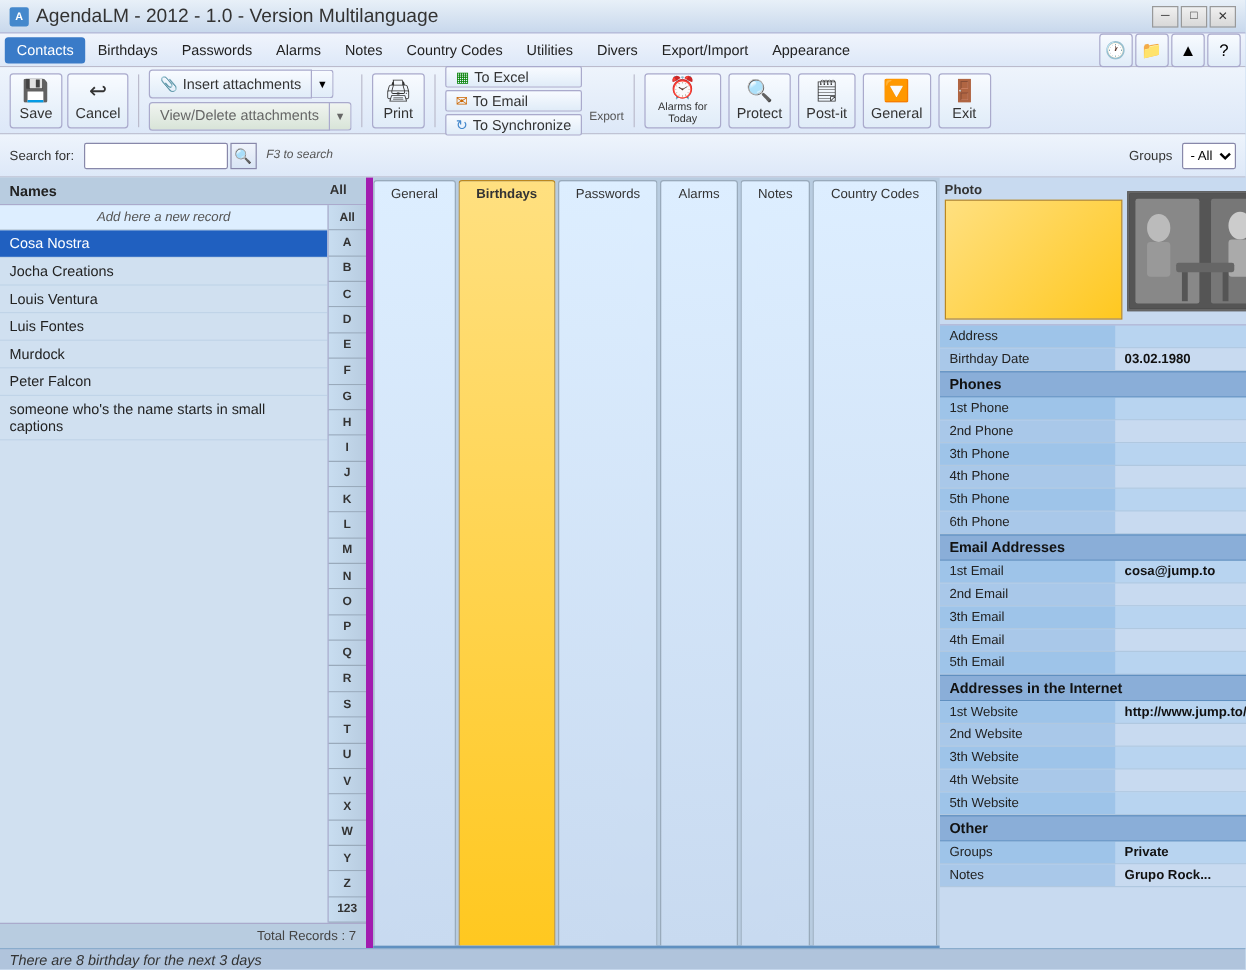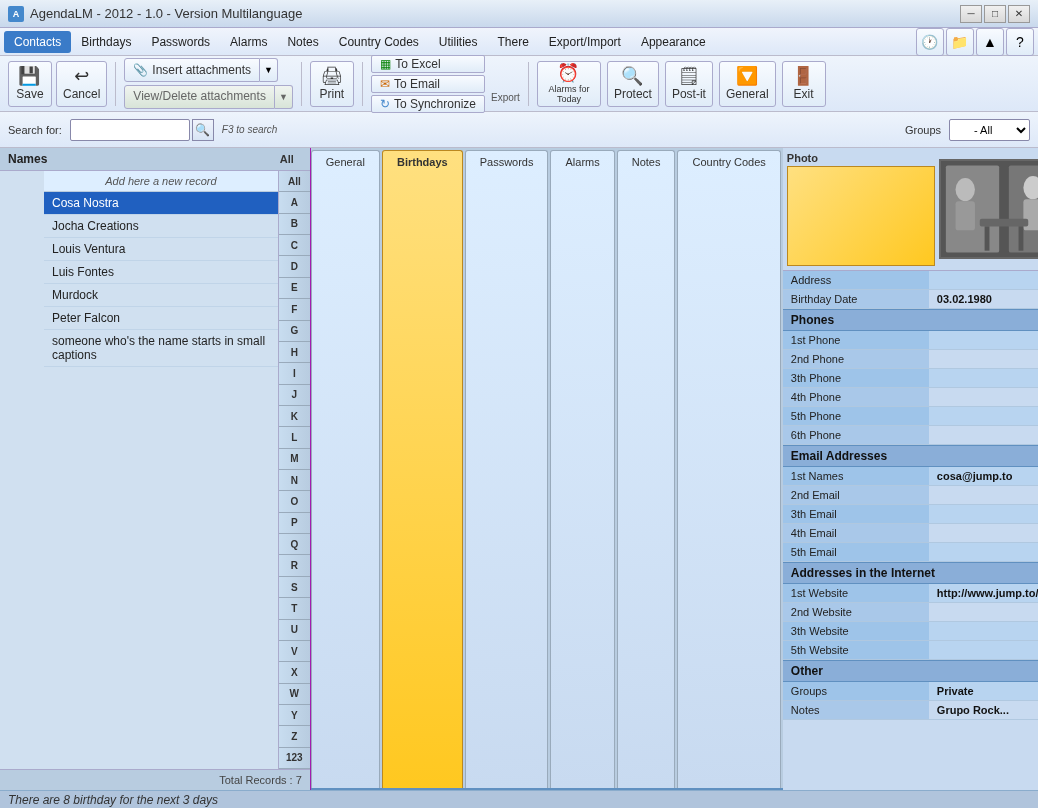--- a/index.html
+++ b/index.html
@@ -10,21 +10,21 @@
       background: linear-gradient(to bottom, #e8f0f8, #c8d8ec);
       height: 28px;
       display: flex;
       align-items: center;
       justify-content: space-between;
       padding: 0 8px;
       border-bottom: 1px solid #aac;
     }
     .title-bar-left { display: flex; align-items: center; gap: 6px; }
     .title-icon { width: 16px; height: 16px; background: #4488cc; border-radius: 2px; display: flex; align-items: center; justify-content: center; color: white; font-size: 9px; font-weight: bold; }
-    .title-text { font-size: 13px; color: #333; text-align: center; }
+    .title-text { font-size: 16px; color: #333; text-align: center; }
     .title-buttons { display: flex; gap: 2px; }
     .title-btn { width: 22px; height: 18px; border: 1px solid #999; background: linear-gradient(to bottom, #f0f0f0, #d8d8d8); cursor: pointer; display: flex; align-items: center; justify-content: center; font-size: 10px; color: #333; }
 
     
     .menu-bar {
       background: linear-gradient(to bottom, #f0f4fc, #dde8f8);
       height: 28px;
       display: flex;
       align-items: center;
       border-bottom: 1px solid #bbc;
@@ -78,34 +78,34 @@
     .search-input {
       width: 120px; height: 22px; border: 1px solid #88a; border-radius: 2px;
       padding: 2px 4px; background: white; font-size: 11px;
     }
     .search-btn {
       width: 22px; height: 22px; border: 1px solid #88a;
       background: linear-gradient(to bottom, #f0f4fc, #d8e4f4);
       cursor: pointer; display: flex; align-items: center; justify-content: center; font-size: 12px;
     }
     .groups-label { color: #333; font-size: 11px; }
-    .groups-select { height: 22px; border: 1px solid #88a; border-radius: 2px; background: white; font-size: 11px; padding: 0 20px; }
+    .groups-select { height: 22px; border: 1px solid #88a; border-radius: 2px; background: white; font-size: 11px; padding: 0 2px; }
     .f3-hint { color: #555; font-size: 10px; font-style: italic; }
 
     
     .main-content { display: flex; height: calc(808px - 28px - 28px - 56px - 36px - 18px); }
 
     
-    .left-panel { width: 520px; display: flex; flex-direction: column; background: #d0e0f0; border-right: 1px solid #a21caf; }
+    .left-panel { width: 520px; display: flex; flex-direction: column; background: #d0e0f0; border-right: 6px solid #a21caf; }
     .left-header { display: flex; align-items: center; background: #b8cce0; padding: 4px 8px; border-bottom: 1px solid #aac; }
     .left-header-title { flex: 1; font-weight: bold; color: #222; font-size: 12px; }
     .left-header-all { width: 30px; text-align: center; font-weight: bold; color: #333; font-size: 11px; }
 
     .contact-list-wrap { display: flex; flex: 1; }
-    .contact-list { flex: 1; overflow-y: auto; margin-left: 44px; }
+    .contact-list { flex: 1; overflow-y: auto; }
     .add-record {
       padding: 4px 8px; color: #555; font-style: italic; font-size: 11px;
       background: #ddeeff; border-bottom: 1px solid #bcd;
       text-align: center;
     }
     .contact-item {
       padding: 4px 8px; border-bottom: 1px solid #c0d4e8; cursor: pointer;
       color: #222; font-size: 12px;
     }
     .contact-item.selected { background: #2060c0; color: white; }
@@ -230,21 +230,21 @@
 </div>
 
 <div class="menu-bar">
   <div class="menu-item active">Contacts</div>
   <div class="menu-item">Birthdays</div>
   <div class="menu-item">Passwords</div>
   <div class="menu-item">Alarms</div>
   <div class="menu-item">Notes</div>
   <div class="menu-item">Country Codes</div>
   <div class="menu-item">Utilities</div>
-  <div class="menu-item">There</div>
+  <div class="menu-item">Divers</div>
   <div class="menu-item">Export/Import</div>
   <div class="menu-item">Appearance</div>
   <div style="flex:1"></div>
   <div class="right-corner-icons">
     <button class="corner-icon-btn">🕐</button>
     <button class="corner-icon-btn">📁</button>
     <button class="corner-icon-btn">▲</button>
     <button class="corner-icon-btn">?</button>
   </div>
 </div>
@@ -473,21 +473,21 @@
         <div class="field-label">5th Phone</div>
         <div class="field-value"></div>
       </div>
       <div class="data-row normal">
         <div class="field-label">6th Phone</div>
         <div class="field-value"></div>
       </div>
 
       <div class="section-header">Email Addresses</div>
       <div class="data-row highlight">
-        <div class="field-label">1st Names</div>
+        <div class="field-label">1st Email</div>
         <div class="field-value">cosa@jump.to</div>
       </div>
       <div class="data-row normal">
         <div class="field-label">2nd Email</div>
         <div class="field-value"></div>
       </div>
       <div class="data-row highlight">
         <div class="field-label">3th Email</div>
         <div class="field-value"></div>
       </div>
@@ -504,20 +504,24 @@
       <div class="data-row highlight">
         <div class="field-label">1st Website</div>
         <div class="field-value">http://www.jump.to/cosa</div>
       </div>
       <div class="data-row normal">
         <div class="field-label">2nd Website</div>
         <div class="field-value"></div>
       </div>
       <div class="data-row highlight">
         <div class="field-label">3th Website</div>
+        <div class="field-value"></div>
+      </div>
+      <div class="data-row normal">
+        <div class="field-label">4th Website</div>
         <div class="field-value"></div>
       </div>
       <div class="data-row highlight">
         <div class="field-label">5th Website</div>
         <div class="field-value"></div>
       </div>
 
       <div class="section-header">Other</div>
       <div class="data-row highlight">
         <div class="field-label">Groups</div>

